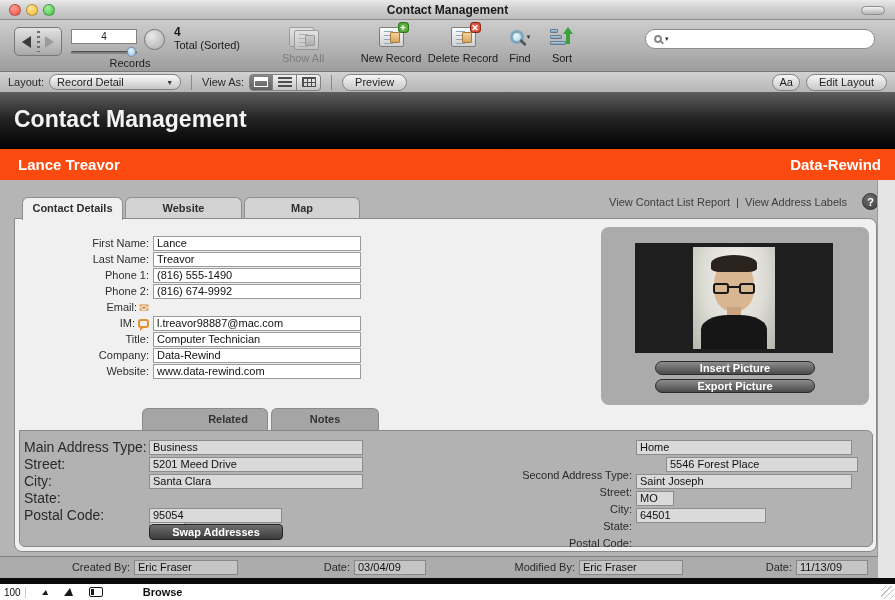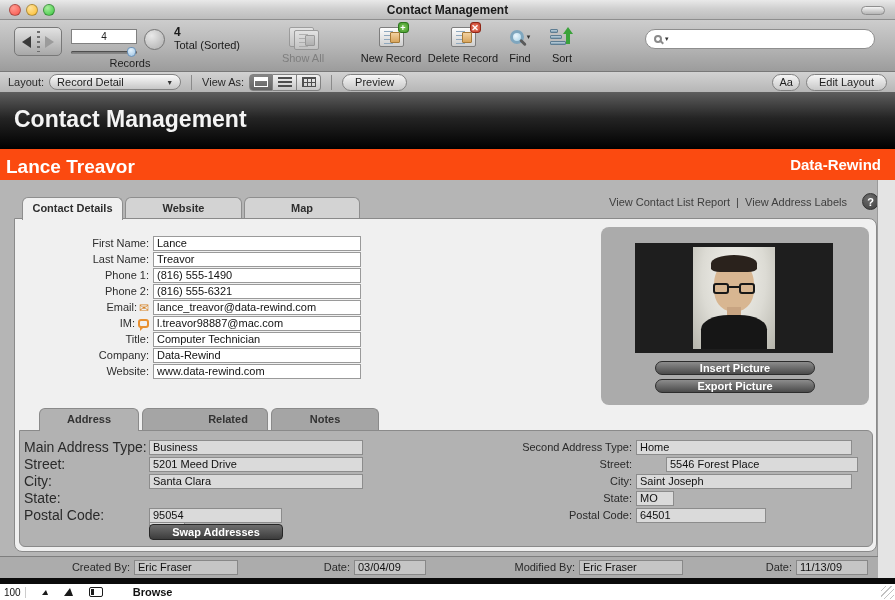--- a/index.html
+++ b/index.html
@@ -101,21 +101,21 @@
   .macbtn { height:17px; padding:0 12px; border-radius:9px; border:1px solid #828282;
     background: linear-gradient(180deg,#F6F6F6,#C8C8C8); font-size:11px; line-height:15px;
     color:#1E1E1E; text-align:center; }
   .lb-right { position:absolute; right:8px; top:2px; display:flex; gap:6px; }
 
   
   .blackhdr { position:absolute; left:0; top:93px; width:895px; height:56px;
     background: linear-gradient(180deg,#5C5C5C 0%,#242424 45%,#000 100%); }
   .blackhdr .apptitle { position:absolute; left:14px; top:13px; font-size:23px; font-weight:bold; color:#F4F4F4; }
   .orangebar { position:absolute; left:0; top:149px; width:895px; height:31px; background:#FB4A10; }
-  .orangebar .cname { position:absolute; left:6px; top:7px; font-size:19px; font-weight:bold; color:#FFF; }
+  .orangebar .cname { position:absolute; left:18px; top:7px; font-size:15px; font-weight:bold; color:#FFF; }
   .orangebar .cbadge { position:absolute; right:14px; top:7px; font-size:15px; font-weight:bold; color:#FFF; }
 
   
   .content { position:absolute; left:0; top:180px; width:895px; height:376px; background:#B5B5B5; }
   .rstrip { position:absolute; left:877px; top:180px; width:18px; height:398px; background:#E4E4E4; border-left:1px solid #9A9A9A; }
   .mtab { position:absolute; top:17px; height:22px; border:1px solid #8E8E8E; border-bottom:none;
     border-radius:6px 6px 0 0; background:#D3D3D3; font-weight:bold; font-size:11px; color:#2E2E2E;
     text-align:center; line-height:21px; }
   .mtab.active { background:#F0F0F0; z-index:3; height:23px; }
   .toplinks { position:absolute; right:48px; top:16px; font-size:11px; color:#3E3E3E; white-space:nowrap; }
@@ -154,42 +154,42 @@
     font-weight:bold; font-size:11px; line-height:12px; text-align:center; }
 
   
   .atab { position:absolute; top:189px; height:22px; border:1px solid #8A8A8A; border-bottom:none;
     border-radius:6px 6px 0 0; background:#A5A5A5; font-weight:bold; font-size:11px; color:#333;
     text-align:center; line-height:21px; }
   .atab.active { background:#B2B2B2; z-index:3; height:23px; }
   .subpanel { position:absolute; left:4px; top:211px; width:854px; height:117px; background:#B2B2B2;
     border:1px solid #8A8A8A; border-radius:0 6px 6px 6px; z-index:2; }
   .a-lbl { position:absolute; left:4px; width:125px; text-align:left; font-size:14px; line-height:15px; color:#2A2A2A; white-space:nowrap; }
-  .b-lbl { position:absolute; left:360px; width:252px; text-align:right; font-size:11px; line-height:15px; color:#2A2A2A; white-space:nowrap; }
+  .b-lbl { position:absolute; left:360px; width:252px; text-align:right; font-size:11px; line-height:15px; color:#2A2A2A; white-space:nowrap;margin-top:28px; }
   .gfld { background:#DADADA; border-color:#8C8C8C; }
   .swapbtn { position:absolute; left:129px; top:93px; width:134px; height:16px; border-radius:4px;
     background: linear-gradient(180deg,#6E6E6E,#3C3C3C); border:1px solid #262626; color:#FFF;
     font-weight:bold; font-size:11px; line-height:14px; text-align:center; }
 
   
   .footerbar { position:absolute; left:0; top:556px; width:878px; height:22px; background:#ACACAC;
     border-top:1px solid #7E7E7E; }
   .f-lbl { position:absolute; top:4px; font-size:11px; color:#2A2A2A; text-align:right; white-space:nowrap; }
   .f-fld { top:3px; background:#C5C5C5; border-color:#888; }
   .blackstrip { position:absolute; left:0; top:578px; width:895px; height:6px; background:#0A0A0A; }
 
   
   .statusbar { position:absolute; left:0; top:584px; width:895px; height:16px; background:#FFF;
     display:flex; align-items:center; gap:16px; padding-left:4px; }
   .zoomnum { font-size:10px; color:#111; border-right:1px solid #CCC; padding-right:4px; }
   .tri-s { width:0; height:0; border-left:4px solid transparent; border-right:2px solid transparent; border-bottom:5px solid #1A1A1A; }
   .tri-l { width:0; height:0; border-left:6px solid transparent; border-right:3px solid transparent; border-bottom:8px solid #1A1A1A; }
   .statwin { width:14px; height:10px; border:1px solid #1A1A1A; border-radius:2px; position:relative; }
   .statwin::before { content:""; position:absolute; left:1px; top:1px; bottom:1px; width:3px; background:#1A1A1A; }
-  .modelbl { font-size:11px; font-weight:bold; color:#111; margin-left:14px; }
+  .modelbl { font-size:11px; font-weight:bold; color:#111; margin-left:24px; }
   .grip { position:absolute; right:1px; bottom:1px; width:13px; height:13px;
     background: repeating-linear-gradient(135deg, transparent 0 3px, #C2C2C2 3px 4px); }
 </style>
 </head>
 <body>
 
 <div class="win">
 
   <div class="titlebar">
     <span class="tl red"></span>
@@ -330,26 +330,25 @@
       <div class="m-lbl" style="top:17px;"><span>First Name:</span></div>
       <div class="fld m-fld" style="top:17px;">Lance</div>
 
       <div class="m-lbl" style="top:33px;"><span>Last Name:</span></div>
       <div class="fld m-fld" style="top:33px;">Treavor</div>
 
       <div class="m-lbl" style="top:49px;"><span>Phone 1:</span></div>
       <div class="fld m-fld" style="top:49px;">(816) 555-1490</div>
 
       <div class="m-lbl" style="top:65px;"><span>Phone 2:</span></div>
-      <div class="fld m-fld" style="top:65px;">(816) 555-6321</div>
+      <div class="fld m-fld" style="top:65px;">(816) 674-9992</div>
 
       <div class="m-lbl" style="top:81px;">
         <span>Email:</span><span class="mailglyph">✉</span>
       </div>
-      <div class="fld m-fld" style="top:81px;">lance_treavor@data-rewind.com</div>
 
       <div class="m-lbl" style="top:97px;">
         <span>IM:</span><span class="imbub"></span>
       </div>
       <div class="fld m-fld" style="top:97px;">l.treavor98887@mac.com</div>
 
       <div class="m-lbl" style="top:113px;"><span>Title:</span></div>
       <div class="fld m-fld" style="top:113px;">Computer Technician</div>
 
       <div class="m-lbl" style="top:129px;"><span>Company:</span></div>
@@ -369,23 +368,20 @@
                 <span class="lens r"></span>
             </div>
             <div class="neck"></div>
             <div class="shirt"></div>
           </div>
         </div>
         <div class="darkbtn" style="top:134px;">Insert Picture</div>
         <div class="darkbtn" style="top:152px;">Export Picture</div>
       </div>
 
-      <div class="atab active" style="left:24px; width:100px;">
-        <span>Address</span>
-      </div>
       <div class="atab" style="left:127px; width:126px;padding-left:46px;">
         <span>Related Contacts</span>
       </div>
       <div class="atab" style="left:256px; width:108px;">
         <span>Notes</span>
       </div>
 
       <div class="subpanel">
         <div class="a-lbl" style="top:9px;"><span>Main Address Type:</span></div>
         <div class="fld gfld" style="left:129px; top:9px; width:214px;">Business</div>

